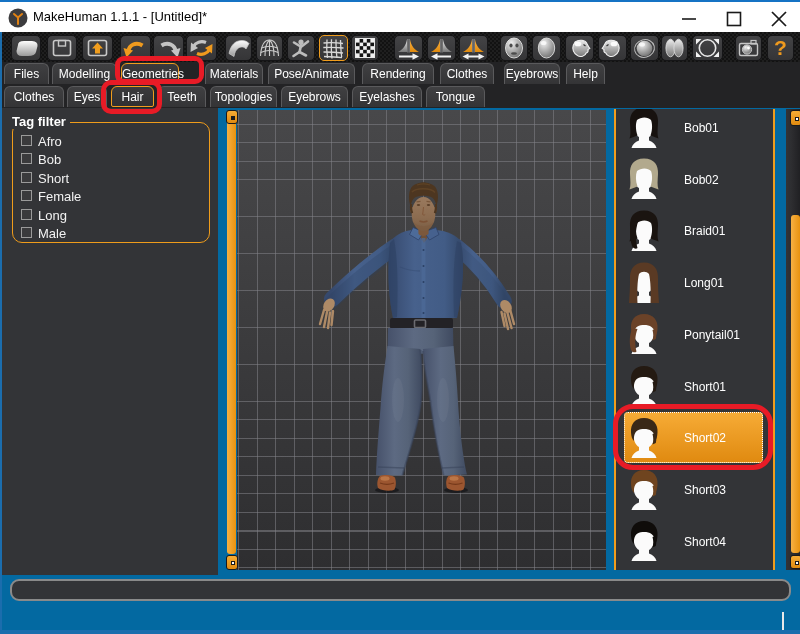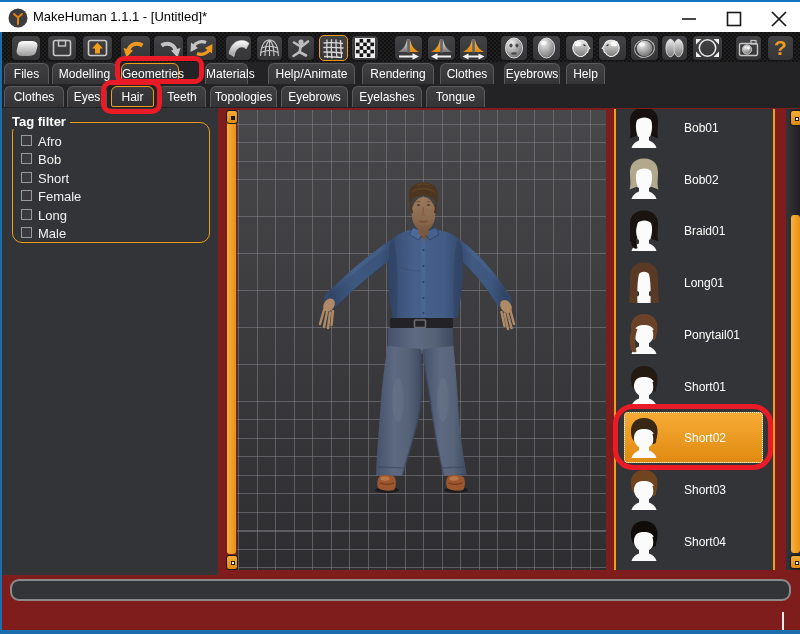--- a/index.html
+++ b/index.html
@@ -1,17 +1,17 @@
 <!DOCTYPE html>
 <html><head>
 <meta charset="utf-8">
 <style>
   html,body{margin:0;padding:0;}
   body{font-family:"Liberation Sans",sans-serif;}
-  #win{position:relative;width:800px;height:634px;background:#7f1d1d;overflow:hidden;}
+  #win{position:relative;width:800px;height:634px;background:#0369a1;overflow:hidden;}
   
   #titlebar{position:absolute;left:0;top:0;width:800px;height:32px;background:#fff;border-top:2px solid #1573c4;box-sizing:border-box;}
   #title-text{position:absolute;left:33px;top:7px;font-size:13px;color:#000;}
   
   #toolbar{position:absolute;left:0;top:32px;width:800px;height:30px;
     background:#121212;
     background-image:conic-gradient(#1f1f1f 25%,transparent 0 50%,#1f1f1f 0 75%,transparent 0);
     background-size:4px 4px;}
   .tbtn{position:absolute;top:3px;height:26px;border-radius:5px;background:linear-gradient(#434345,#353537);border:1px solid #151517;box-sizing:border-box;}
   .tbtn svg{position:absolute;left:0;top:0;}
@@ -271,22 +271,22 @@
     <div class="tbtn" style="left:767px;width:27px;">
         <svg width="25" height="24">
           <text x="12.5" y="19" font-family="Liberation Sans,sans-serif" font-size="21" font-weight="bold" fill="#ef9a1e" text-anchor="middle">?</text>
         </svg>
       </div>
   </div>
   <div id="tabs1">
     <div class="tab" style="left:4px;width:45px;">Files</div>
     <div class="tab" style="left:52px;width:65px;">Modelling</div>
     <div class="tab sel" style="left:121px;width:58px;">Geometries</div>
-    <div class="tab" style="left:205px;width:43px;">Materials</div>
-    <div class="tab" style="left:268px;width:87px;">Help/Animate</div>
+    <div class="tab" style="left:205px;width:58px;">Materials</div>
+    <div class="tab" style="left:268px;width:87px;">Pose/Animate</div>
     <div class="tab" style="left:362px;width:72px;">Rendering</div>
     <div class="tab" style="left:440px;width:54px;">Clothes</div>
     <div class="tab" style="left:504px;width:56px;">Eyebrows</div>
     <div class="tab" style="left:566px;width:39px;">Help</div>
   </div>
   <div id="leftpanel">
     <div class="groupbox" style="left:12px;top:14px;width:198px;height:121px;"></div>
     <div class="gtitle" style="left:8px;top:6px;">Tag filter</div>
     <div class="cbrow" style="top:27px;">
         <span class="cbox"></span>

